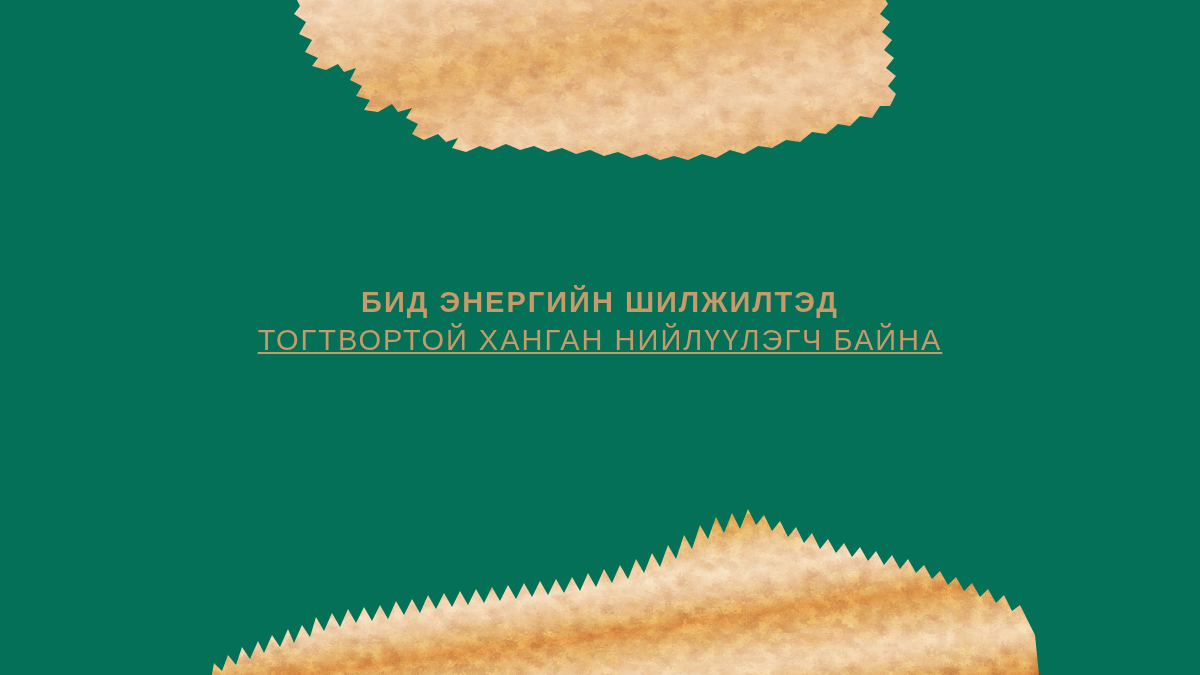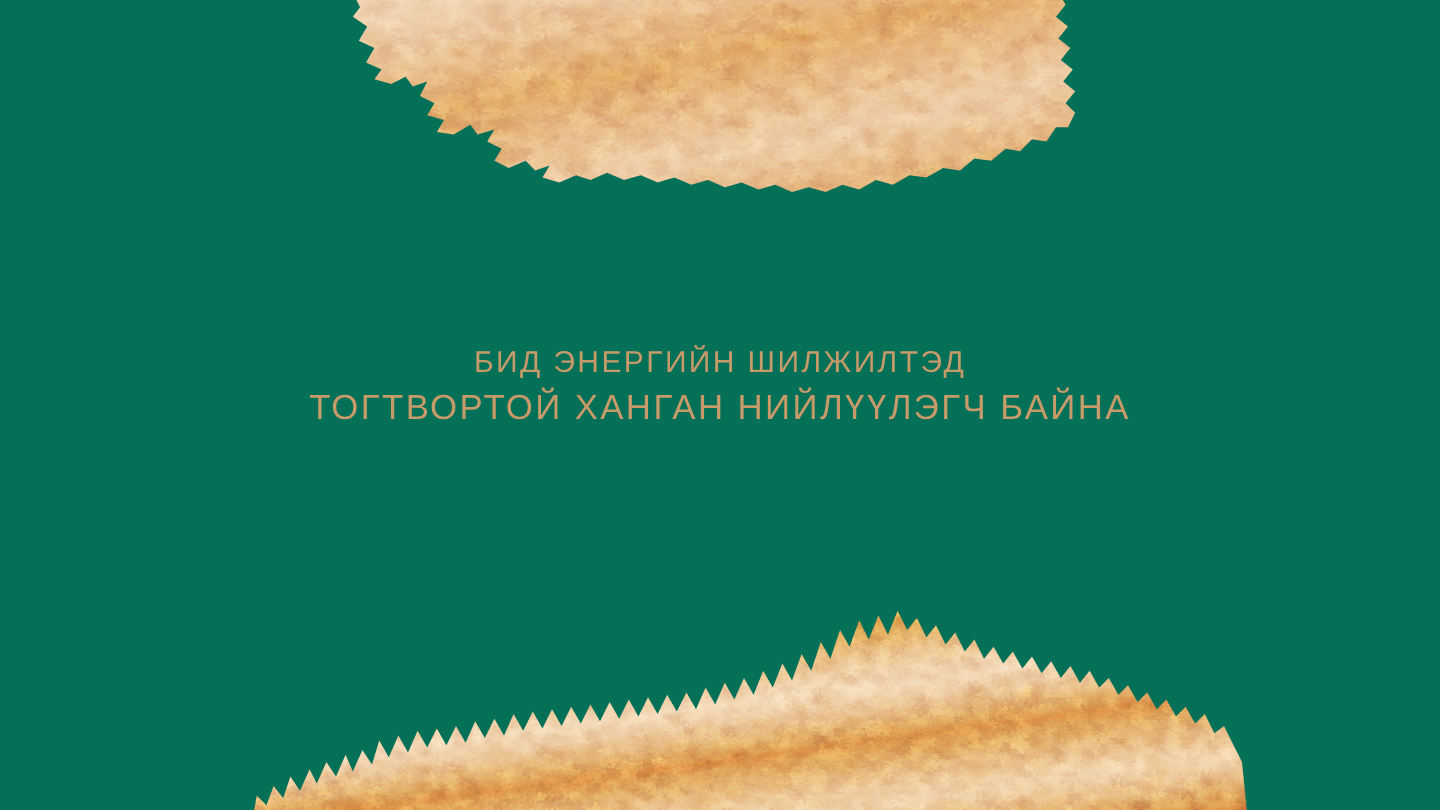--- a/index.html
+++ b/index.html
@@ -52,22 +52,22 @@
   .headline-line {
     display: block;
     color: #c79a69;
     font-size: 30px;
     line-height: 38px;
     font-weight: 400;
     letter-spacing: 2.1px;
     white-space: nowrap;
     -webkit-font-smoothing: antialiased;
   }
-  .headline-line.l1 { font-size: 25px; letter-spacing: 2.0px; }
-  .headline-line.l2 { font-size: 29px; letter-spacing: 2.0px; }
+  .headline-line.l1 { font-size: 29px; letter-spacing: 2.0px; font-weight: bold; }
+  .headline-line.l2 { font-size: 29px; letter-spacing: 2.0px; text-decoration: underline; }
 </style>
 </head>
 <body>
 
 <div id="slide" style="background: rgb(4, 112, 88);">
 
   <div class="bg-plate" style="background: rgb(4, 112, 88);"></div>
 
   <div class="foil" id="foil-top">
     <svg width="1200" height="220" viewBox="0 0 1200 220" xmlns="http://www.w3.org/2000/svg">

